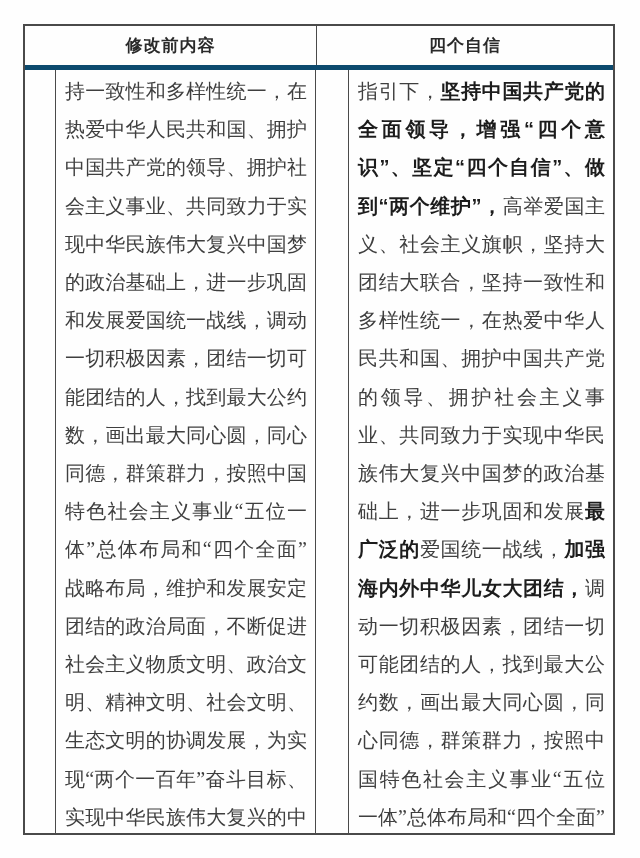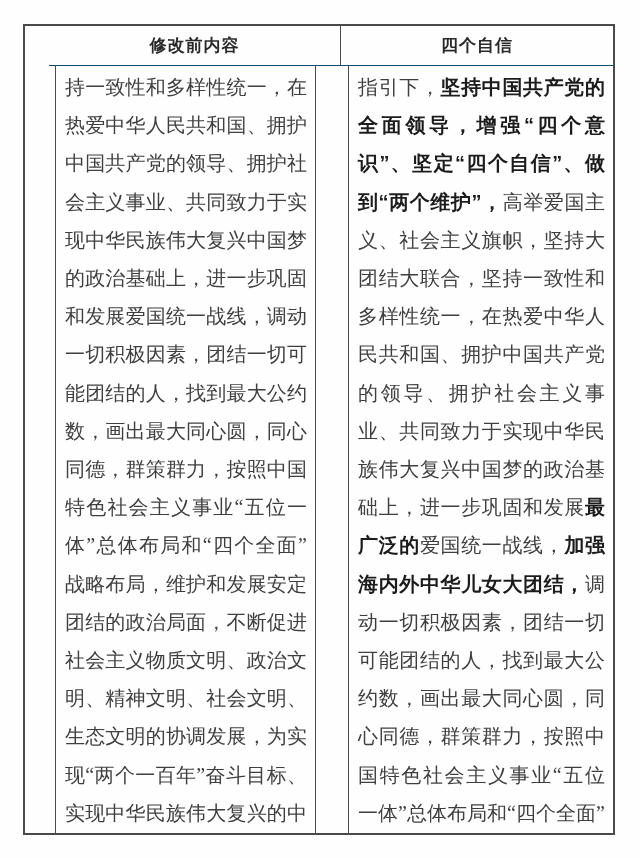--- a/index.html
+++ b/index.html
@@ -23,22 +23,21 @@
     height: 811px;
     border: 2px solid #4a4a4a;
     box-sizing: border-box;
     display: flex;
     flex-direction: column;
     background: #fefefe;
   }
   .header-row {
     display: flex;
     flex: 0 0 39px;
-    border-bottom: 1px solid #0c4a6e;
-    margin-left: 24px;
+    border-bottom: 5px solid #0c4a6e;
   }
   .header-cell {
     display: flex;
     align-items: center;
     justify-content: center;
     font-family: "Liberation Sans", sans-serif;
     font-weight: 700;
     font-size: 17px;
     letter-spacing: 1px;
     color: #2a2a2a;

